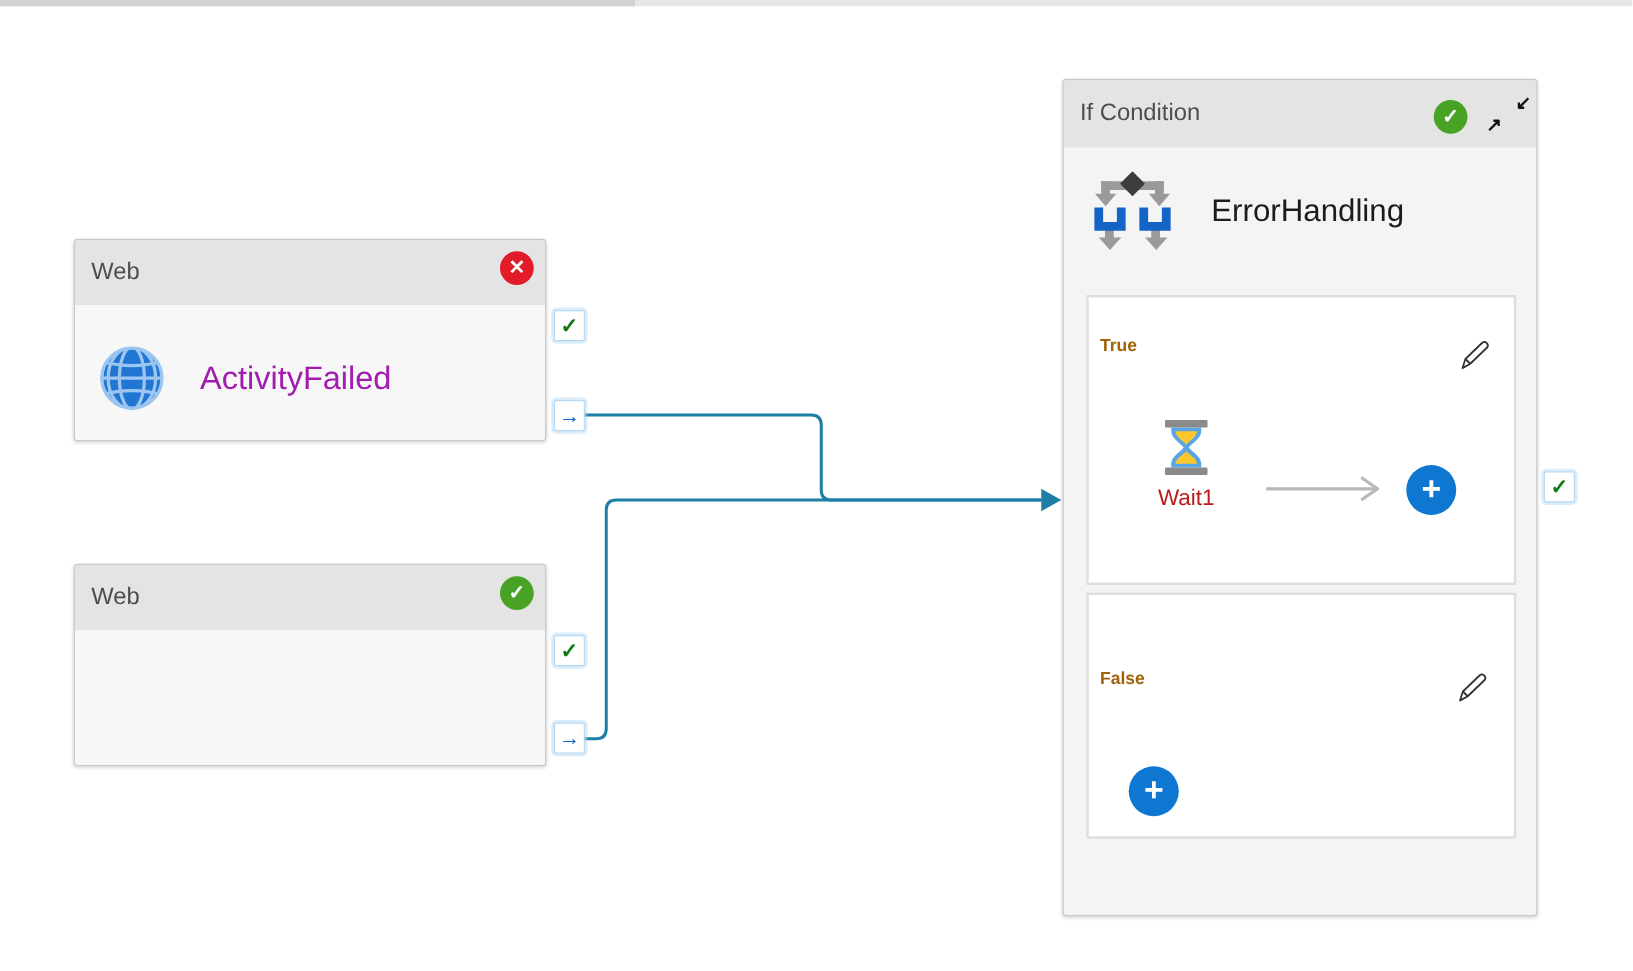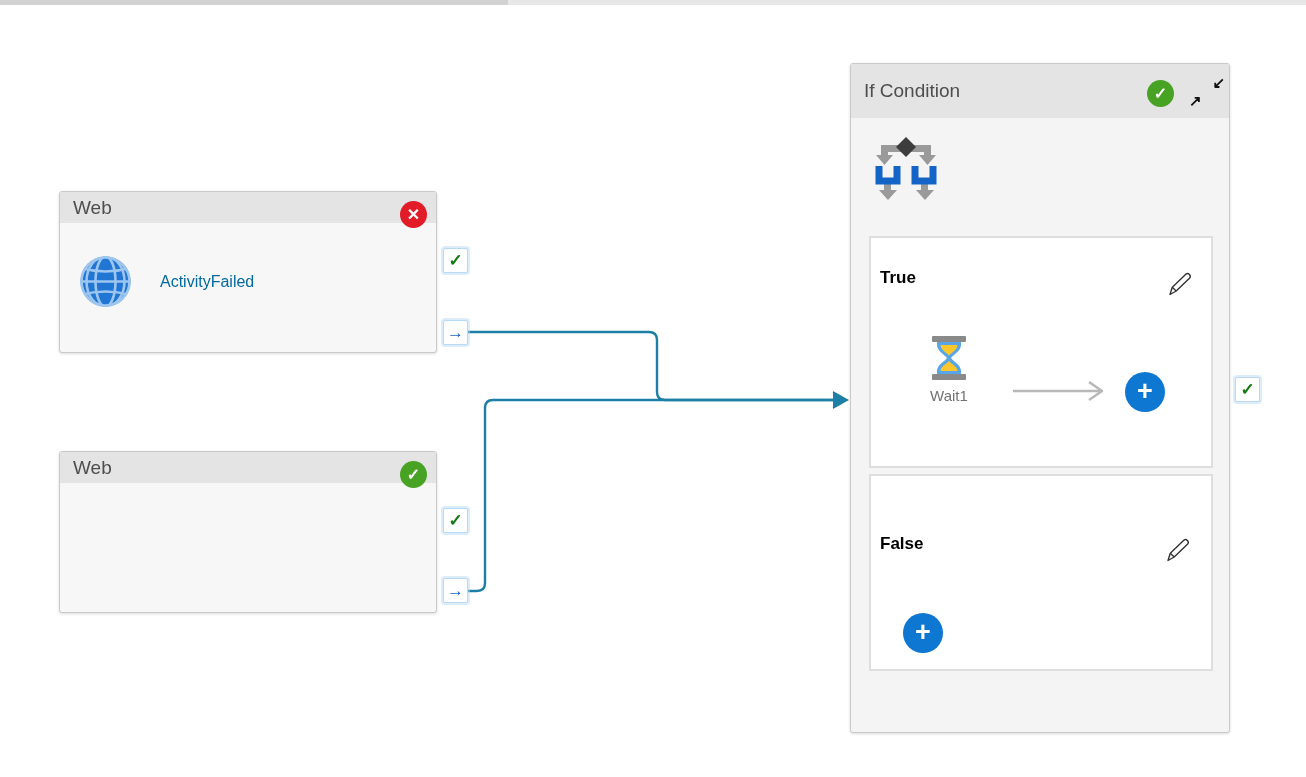--- a/index.html
+++ b/index.html
@@ -14,23 +14,23 @@
   
   svg.wires{position:absolute;left:0;top:0;z-index:1;pointer-events:none;}
 
   
   .node{position:absolute;border:1px solid #c9c9c9;border-radius:3px;
         box-shadow:0 1px 3px rgba(0,0,0,.14);z-index:2;box-sizing:border-box;overflow:hidden;}
   .node-header{position:relative;background:#e4e4e4;display:flex;align-items:center;
         padding-left:13px;box-sizing:border-box;}
   .type-label{font-size:19px;color:#4e4e4e;}
   .web-node{width:378px;height:162px;background:#f7f7f7;}
-  .web-node .node-header{height:31px;}
+  .web-node .node-header{height:52px;}
   .web-node .node-body{height:117px;display:flex;align-items:center;padding-left:19px;gap:28px;}
-  .node-name{font-size:16px;color:#0369a1;}
+  .node-name{font-size:26px;color:#a21caf;}
 
   .badge{position:absolute;width:27px;height:27px;border-radius:50%;
          display:flex;align-items:center;justify-content:center;
          color:#fff;font-size:16px;font-weight:bold;line-height:1;}
   .badge-red{background:#e11b28;}
   .badge-green{background:#48a223;}
   .web-node .badge{right:9px;top:9px;}
 
   
   .if-node{left:850px;top:63px;width:380px;height:670px;background:#f4f4f4;}
@@ -41,29 +41,29 @@
   .collapse .a1{right:0;top:0;}
   .collapse .a2{left:0;bottom:0;}
 
   .if-title-row{position:absolute;left:22px;top:73px;display:flex;align-items:center;gap:30px;}
   .if-name{font-size:25px;color:#1c1c1c;}
 
   .branch-box{position:absolute;left:18px;width:344px;background:#ffffff;
         border:2px solid #dedede;box-sizing:border-box;}
   .branch-true{top:172px;height:232px;}
   .branch-false{top:410px;height:197px;}
-  .branch-label{position:absolute;left:9px;font-size:17px;font-weight:600;color:#000000;}
+  .branch-label{position:absolute;left:9px;font-size:14px;font-weight:600;color:#a16207;}
   .branch-true .branch-label{top:30px;}
   .branch-false .branch-label{top:58px;}
   .pencil{position:absolute;width:28px;height:28px;cursor:pointer;}
   .branch-true .pencil{left:294px;top:33px;}
   .branch-false .pencil{left:292px;top:61px;}
 
   .wait-activity{position:absolute;left:50px;top:98px;width:56px;text-align:center;cursor:pointer;}
-  .wait-label{display:block;margin-top:3px;font-size:15px;color:#737373;}
+  .wait-label{display:block;margin-top:3px;font-size:18px;color:#b91c1c;}
   .gray-arrow{position:absolute;left:140px;top:142px;}
 
   .add-btn{position:absolute;width:40px;height:40px;border-radius:50%;background:#0e77d1;
         display:flex;align-items:center;justify-content:center;cursor:pointer;}
   .add-btn span{color:#fff;font-size:27px;font-weight:bold;line-height:1;margin-top:-2px;}
   .add-true{left:254px;top:134px;}
   .add-false{left:32px;top:137px;}
 
   
   .port{position:absolute;width:25px;height:25px;background:#fff;border:1px solid #b9d8f2;
@@ -148,20 +148,21 @@
           <rect x="48" y="47" width="7" height="7"></rect>
           <polygon points="6,53 24,53 15,63"></polygon>
           <polygon points="43,53 61,53 52,63"></polygon>
         </g>
         <g fill="none" stroke="#1464c8" stroke-width="7">
           <path d="M6 29 V44 H24 V29"></path>
           <path d="M42 29 V44 H60 V29"></path>
         </g>
         <polygon points="33,0 43,10 33,20 23,10" fill="#3d3d3d"></polygon>
       </svg>
+      <span class="if-name">ErrorHandling</span>
     </div>
 
     <div class="branch-box branch-true">
       <span class="branch-label">True</span>
       <svg class="pencil" viewBox="0 0 28 28">
         <path d="M5 23.5 L7.3 16.2 L20.8 3.2 A2.75 2.75 0 0 1 24.7 7 L11.2 20 Z" fill="none" stroke="#333" stroke-width="1.4" stroke-linejoin="round"></path>
         <line x1="7.3" y1="16.2" x2="11.2" y2="20" stroke="#333" stroke-width="1.4"></line>
       </svg>
       <div class="wait-activity">
         <svg width="36" height="44" viewBox="0 0 36 44">

